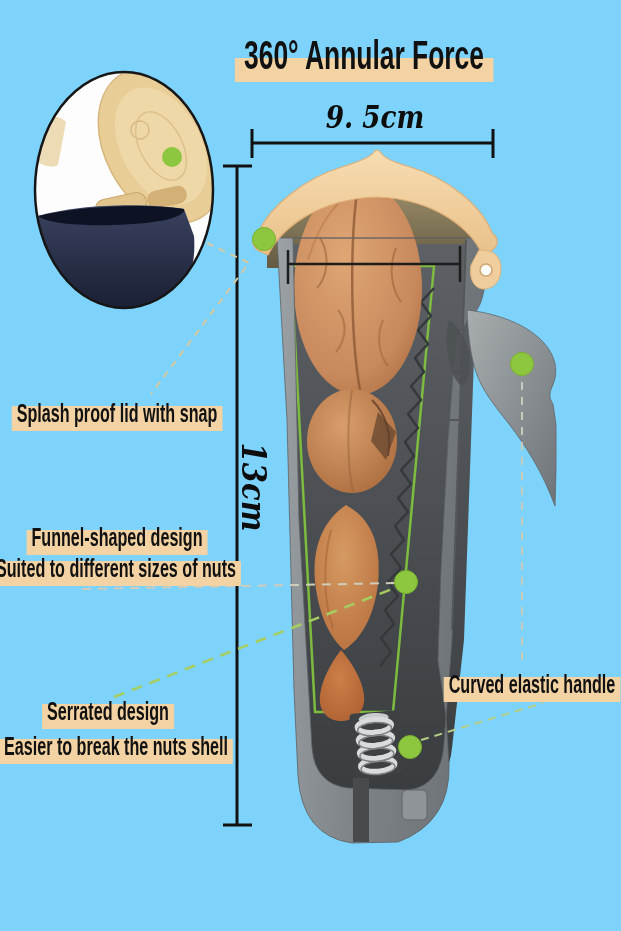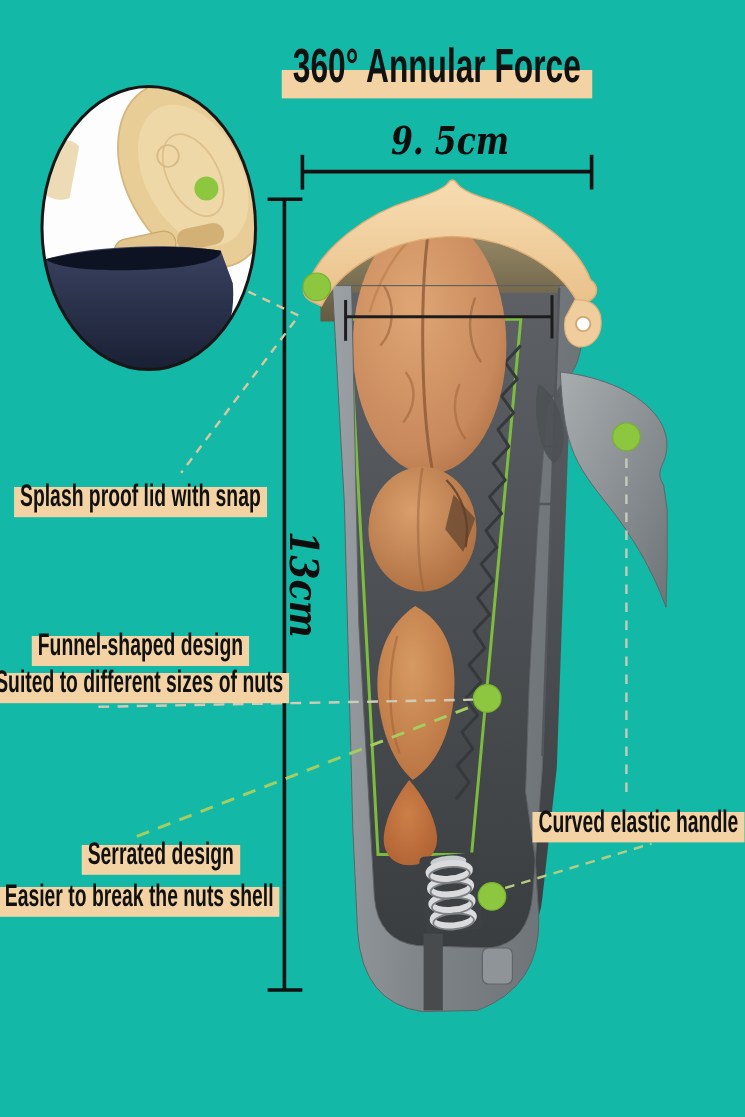--- a/index.html
+++ b/index.html
@@ -1,16 +1,16 @@
 <!DOCTYPE html>
 <html><head>
 <meta charset="utf-8">
 <style>
   html,body{margin:0;padding:0;background:#ffffff;}
-  #canvas{position:relative;width:621px;height:931px;background:#14b8a6;overflow:hidden;
+  #canvas{position:relative;width:621px;height:931px;background:#7dd3fc;overflow:hidden;
           font-family:"Liberation Sans",sans-serif;}
   .label{position:absolute;transform:translateX(-50%);white-space:nowrap;color:#111;font-weight:700;}
   .label .hl{display:inline-block;transform:scaleX(0.62);transform-origin:center;
              background:linear-gradient(to bottom,transparent 22%,#f3d3a3 22%,#f3d3a3 100%);
              padding:0 8px 3px 8px;line-height:1.12;}
   .title{font-size:40px;letter-spacing:0;}
   .title .hl{transform:scaleX(0.66);background:linear-gradient(to bottom,transparent 52%,#f3d3a3 52%,#f3d3a3 100%);padding:0 14px 4px 14px;}
   .callout{font-size:26px;}
   .dim{position:absolute;color:#0d0d0d;font-family:"DejaVu Serif",serif;font-style:italic;font-weight:700;
        white-space:nowrap;}
@@ -201,21 +201,21 @@
 
 <div class="label callout" style="left:117px;top:398px;">
   <span class="hl">Splash proof lid with snap</span>
 </div>
 <div class="label callout" style="left:117px;top:522px;">
   <span class="hl">Funnel-shaped design</span>
 </div>
 <div class="label callout" style="left:116px;top:553px;">
   <span class="hl">Suited to different sizes of nuts</span>
 </div>
-<div class="label callout" style="left:134px;top:696px;">
+<div class="label callout" style="left:108px;top:696px;">
   <span class="hl">Serrated design</span>
 </div>
 <div class="label callout" style="left:116px;top:731px;">
   <span class="hl">Easier to break the nuts shell</span>
 </div>
 <div class="label callout" style="left:532px;top:669px;">
   <span class="hl">Curved elastic handle</span>
 </div>
 
 </div>

